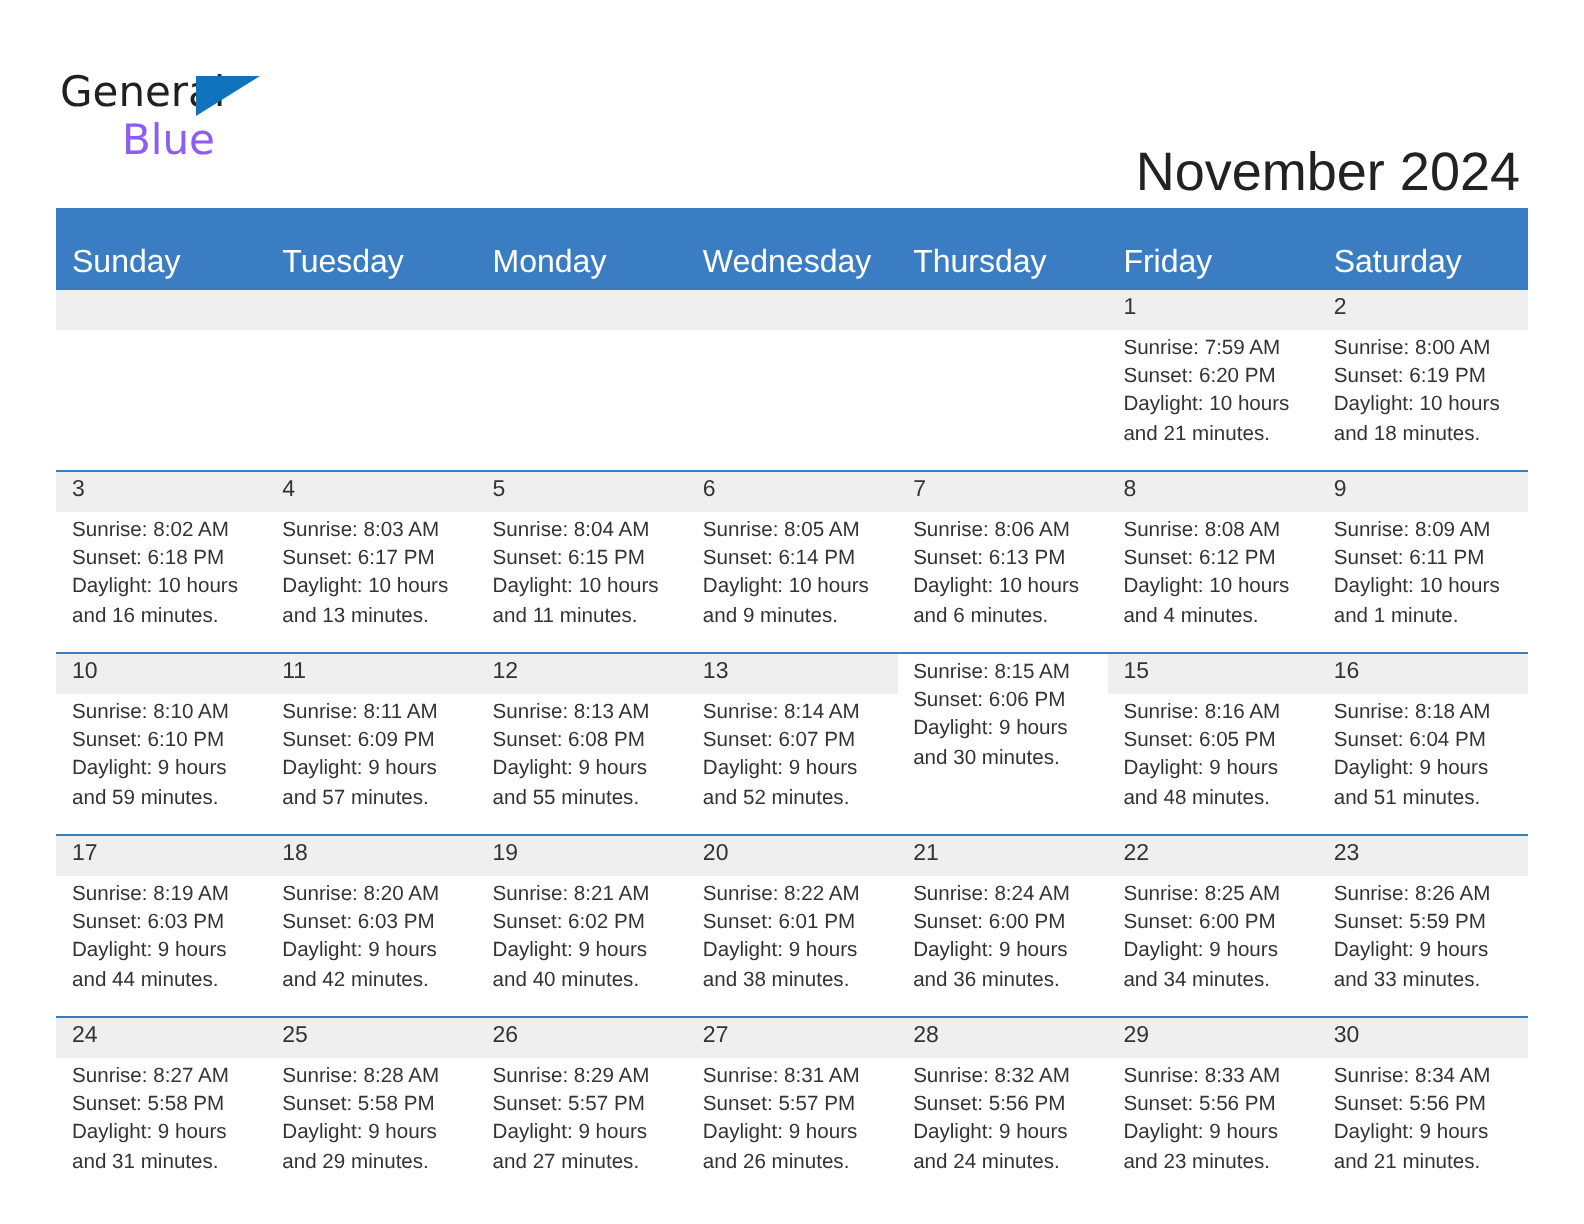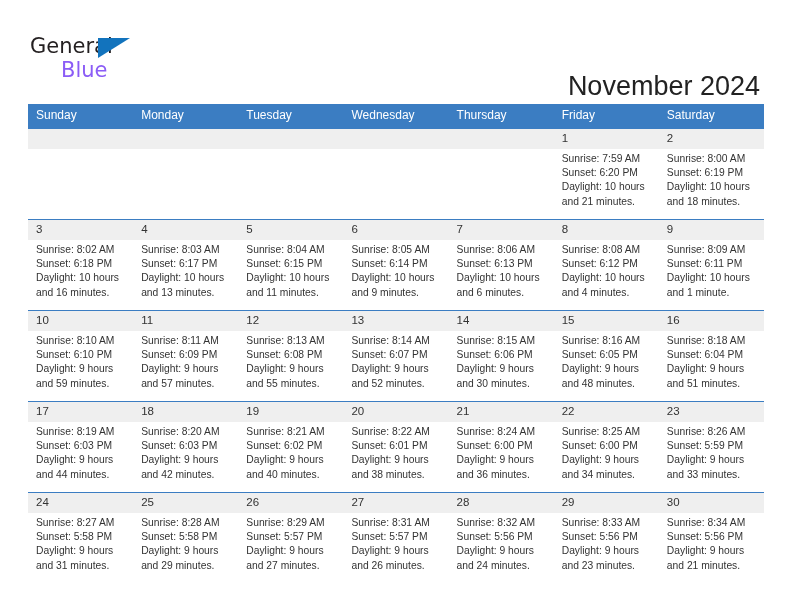--- a/index.html
+++ b/index.html
@@ -96,22 +96,22 @@
     width: 736px;
   }
   .weekday-row {
     display: flex;
     width: 100%;
     background: #3b7dc2;
   }
   .weekday-cell {
     flex: 1 1 0;
     box-sizing: border-box;
-    padding: 4px 0 5px 8px;
-    font-size: 12px;
+    padding: 20px 0 5px 8px;
+    font-size: 16px;
     color: #ffffff;
     line-height: 15px;
     white-space: nowrap;
     overflow: hidden;
   }
   .week-row {
     display: flex;
     width: 100%;
     border-top: 1.5px solid #3b7dc2;
   }
@@ -165,22 +165,22 @@
       <div class="cal-title">November 2024</div>
       <div class="cal-subtitle">Galende, Castille and Leon, Spain</div>
     </div>
 
   </div>
 
   <div class="calendar">
 
     <div class="weekday-row">
       <div class="weekday-cell">Sunday</div>
+      <div class="weekday-cell">Tuesday</div>
       <div class="weekday-cell">Monday</div>
-      <div class="weekday-cell">Tuesday</div>
       <div class="weekday-cell">Wednesday</div>
       <div class="weekday-cell">Thursday</div>
       <div class="weekday-cell">Friday</div>
       <div class="weekday-cell">Saturday</div>
     </div>
 
     <div class="week-row">
       <div class="day-cell empty">
         <div class="day-number"></div>
         <div class="day-body"></div>
@@ -318,21 +318,20 @@
       <div class="day-cell">
         <div class="day-number">13</div>
         <div class="day-body">
           <div class="day-line">Sunrise: 8:14 AM</div>
           <div class="day-line">Sunset: 6:07 PM</div>
           <div class="day-line">Daylight: 9 hours</div>
           <div class="day-line">and 52 minutes.</div>
         </div>
       </div>
       <div class="day-cell">
-        <div class="day-number">14</div>
         <div class="day-body">
           <div class="day-line">Sunrise: 8:15 AM</div>
           <div class="day-line">Sunset: 6:06 PM</div>
           <div class="day-line">Daylight: 9 hours</div>
           <div class="day-line">and 30 minutes.</div>
         </div>
       </div>
       <div class="day-cell">
         <div class="day-number">15</div>
         <div class="day-body">

